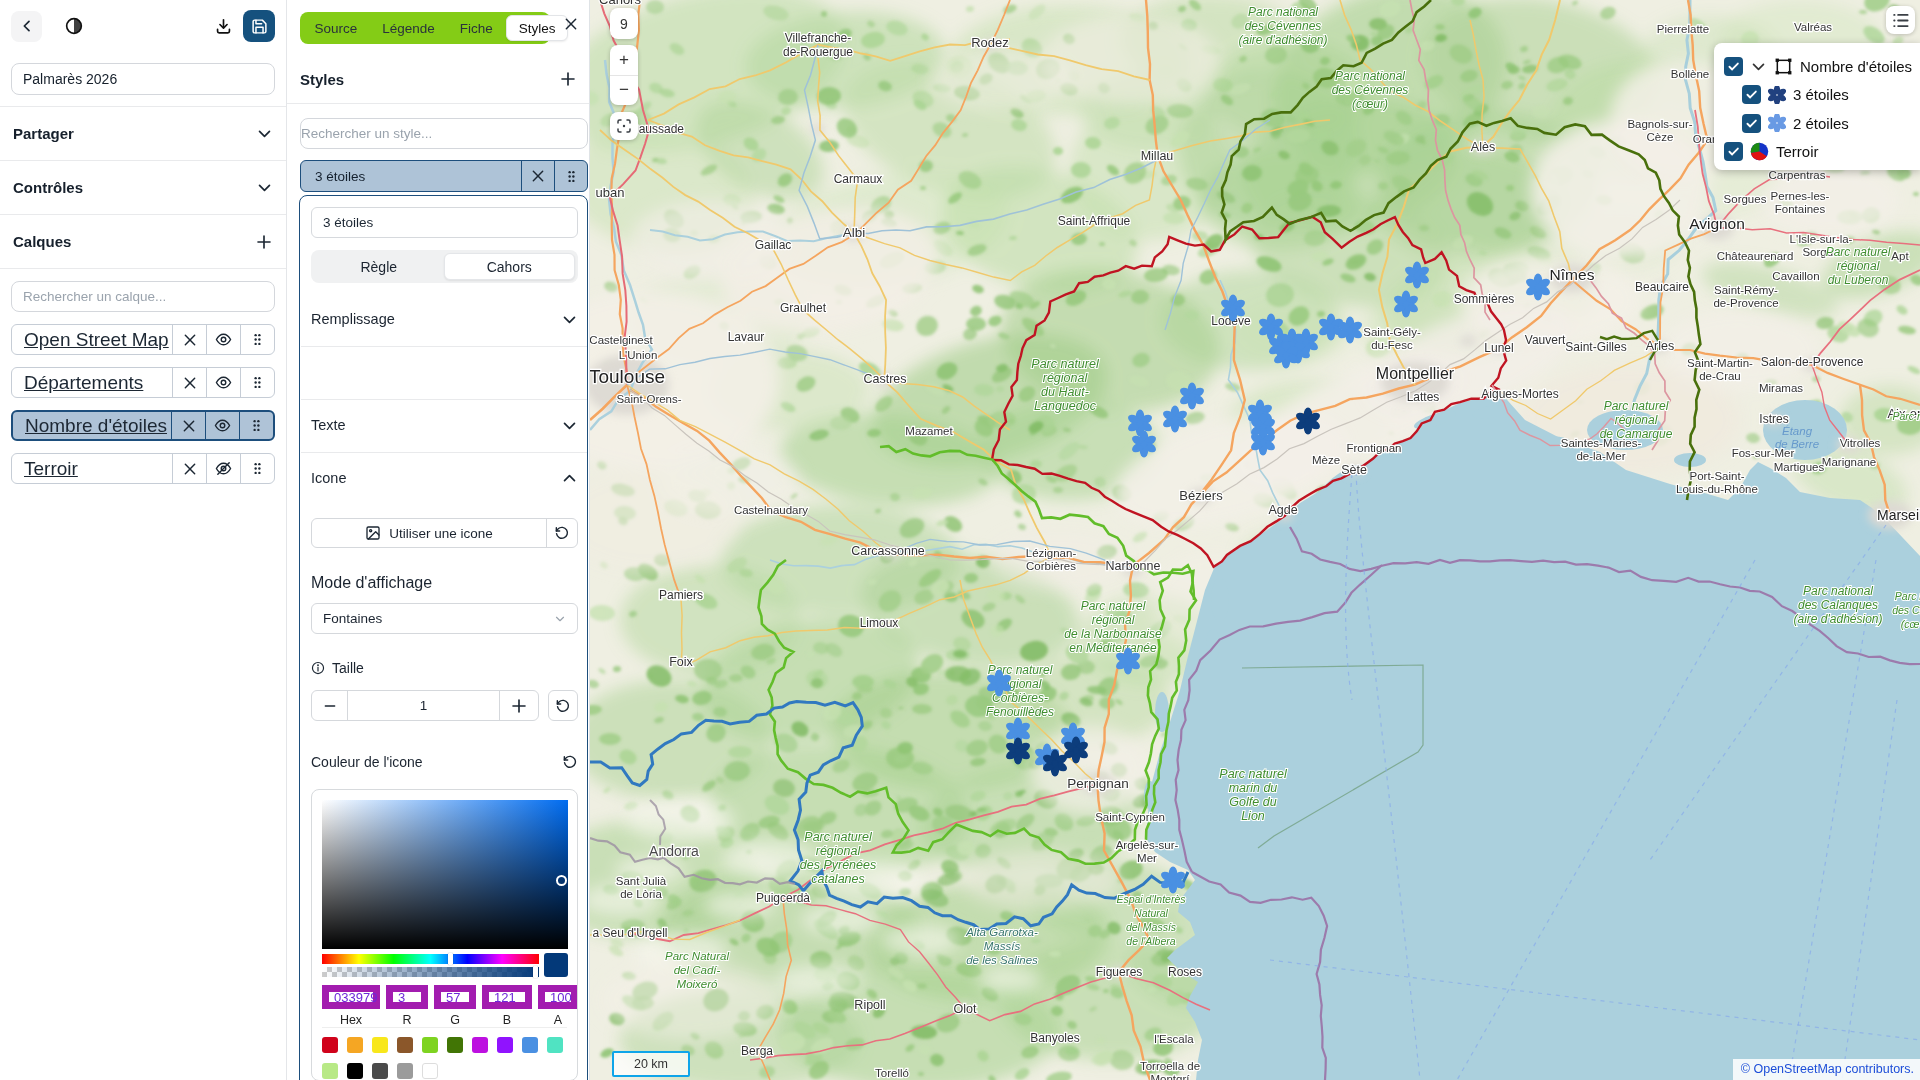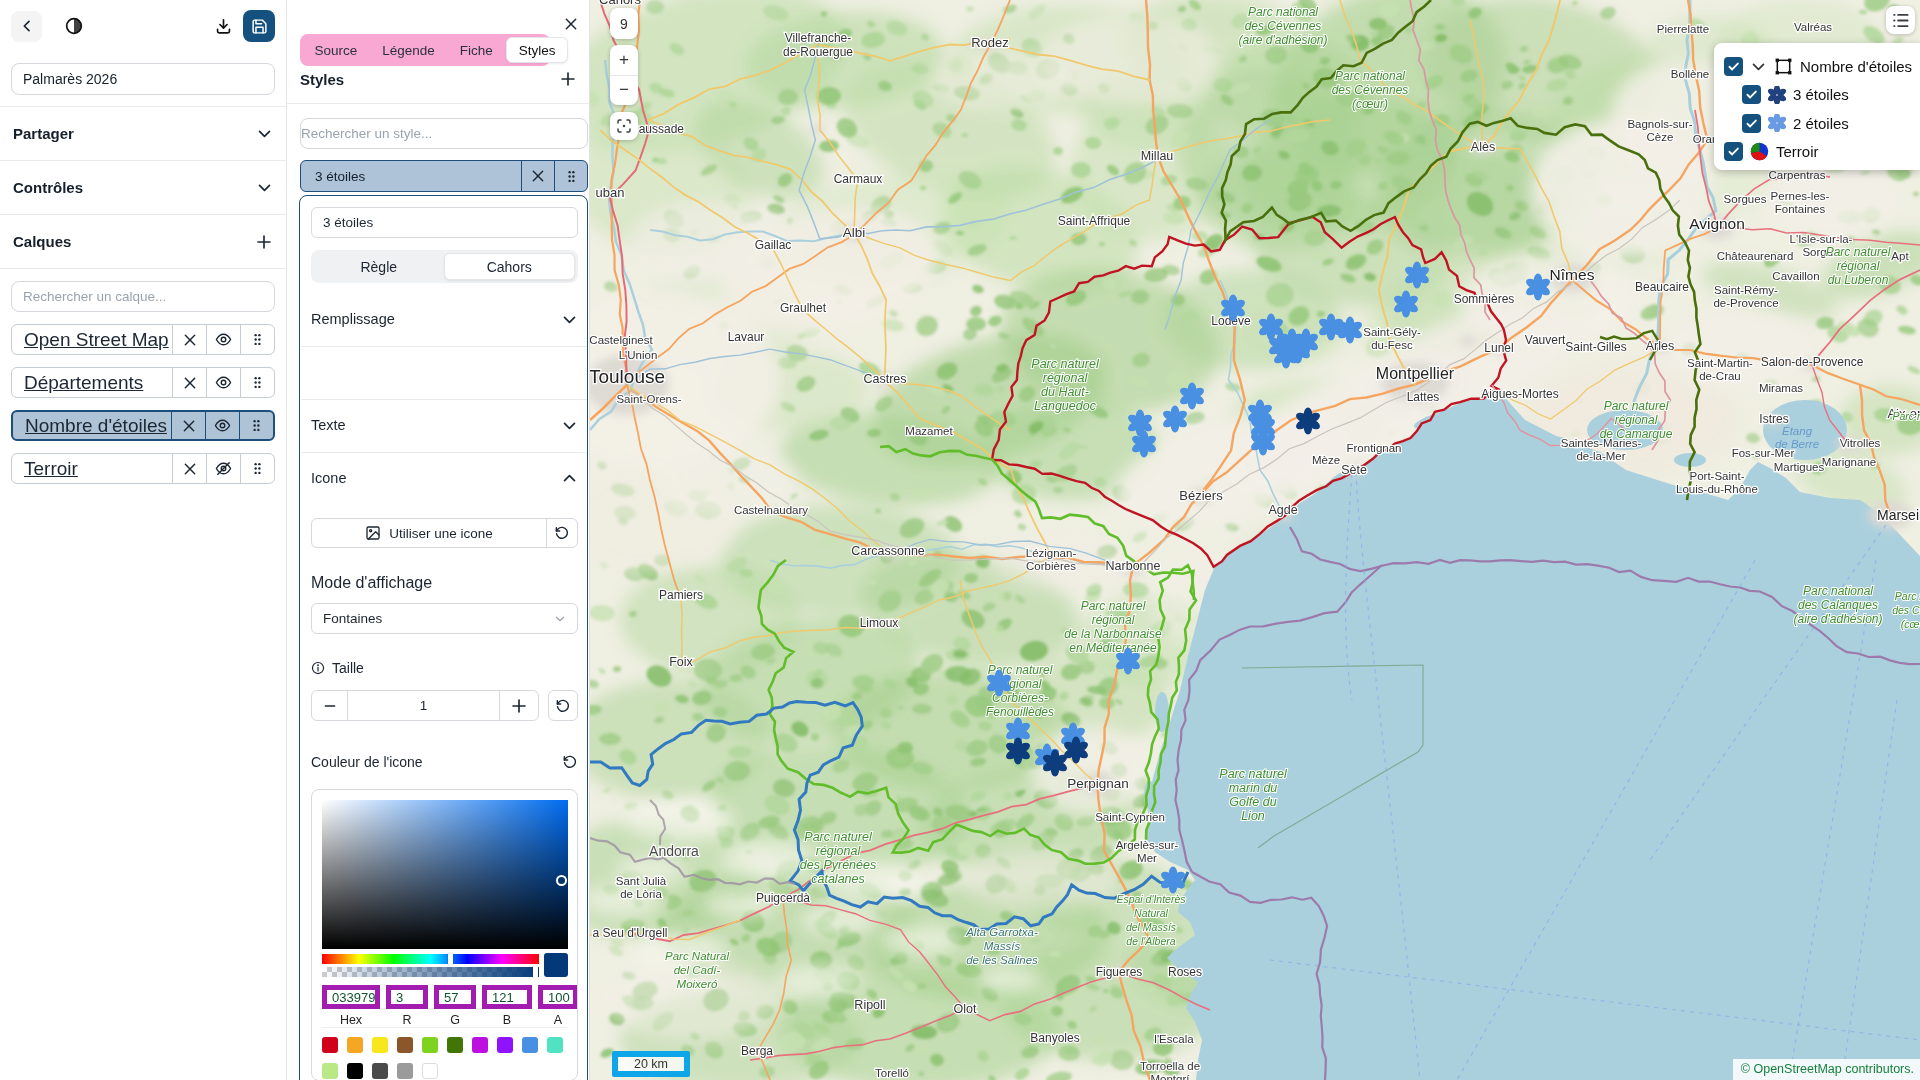--- a/index.html
+++ b/index.html
@@ -15,21 +15,21 @@
 .secrow { height:53px; display:flex; align-items:center; padding:0 13px; justify-content:space-between; }
 .secrow .t { font-size:15px; font-weight:600; color:#16202c; }
 .search { margin:12px 11px; height:31px; border:1px solid #d4d7dc; border-radius:8px; display:flex; align-items:center; padding-left:11px; font-size:13.5px; color:#9aa3ad; }
 .lrow { margin:0 11px 12px; height:31px; border:1px solid #c6cdd6; border-radius:6px; display:flex; align-items:stretch; background:#fff; color:#1c2733; overflow:hidden; }
 .lrow .nm { flex:1; display:flex; align-items:center; padding-left:12px; font-size:19px;text-decoration:underline; }
 .lrow .cell { width:34px; display:flex; align-items:center; justify-content:center; border-left:1px solid #c6cdd6; }
 .lrow.sel { background:#afc3d7; border:2px solid #1d4e7c; }
 .lrow.sel .cell { border-left:1px solid #1d4e7c; }
 
 .sb2 { position:absolute; left:287px; top:0; width:303px; height:1080px; background:#fff; border-right:1px solid #dfe3e6; }
-.tabbar { position:absolute; left:13px; top:12px; width:250px; height:32px; background:#f9a8d4; border-radius:8px; display:flex; align-items:center; padding:3px; gap:2px;margin-top:22px; }
+.tabbar { position:absolute; left:13px; top:12px; width:250px; height:32px; background:#84cc16; border-radius:8px; display:flex; align-items:center; padding:3px; gap:2px; }
 .tab { font-size:13.5px; color:#2a323c; padding:0 11.5px; height:26px; display:flex; align-items:center; border-radius:6px; }
 .tab.act { background:#fff; border:1px solid #e3e5e8; box-shadow:0 1px 2px rgba(0,0,0,.08); color:#111; font-weight:500; }
 .sb2-close { position:absolute; right:10px; top:16px; }
 .styles-hdr { position:absolute; left:13px; top:70px; width:277px; display:flex; justify-content:space-between; align-items:center; }
 .styles-hdr .t { font-size:15px; font-weight:600; color:#16202c; }
 .sb2 .hr2 { position:absolute; left:0; right:0; top:103px; border-top:1px solid #e9eaec; }
 .search2 { position:absolute; left:13px; top:118px; width:288px; height:31px; border:1px solid #d4d7dc; border-radius:8px; display:flex; align-items:center; padding-left:0; font-size:13.5px; color:#9aa3ad; background:#fff; }
 .chip { position:absolute; left:13px; top:160px; width:288px; height:32px; background:#aec3d7; border:1.5px solid #1d4e7c; border-radius:6px; display:flex; align-items:stretch; overflow:hidden; }
 .chip .nm { flex:1; display:flex; align-items:center; padding-left:14px; font-size:13.5px; color:#14202e; }
 .chip .cell { width:33px; display:flex; align-items:center; justify-content:center; border-left:1.5px solid #1d4e7c; }
@@ -55,40 +55,40 @@
 .picker { position:absolute; left:11px; top:593px; width:267px; height:292px; border:1px solid #d7dadd; border-radius:8px; padding:10px; overflow:hidden; }
 .sat { position:relative; width:246px; height:149px; background:linear-gradient(to top, #000, rgba(0,0,0,0)), linear-gradient(to right, #fff, hsl(213,100%,47%)); }
 .sat .mk { position:absolute; left:234px; top:75px; width:11px; height:11px; border:2px solid #fff; border-radius:50%; }
 .hue { position:relative; margin-top:5px; width:217px; height:10px; background:linear-gradient(to right,#f00 0%,#ff0 17%,#0f0 33%,#0ff 50%,#00f 67%,#f0f 83%,#f00 100%); }
 .hue .mk { position:absolute; left:126px; top:-1px; width:5px; height:12px; background:#fff; border-radius:1px; box-shadow:0 0 1px rgba(0,0,0,.5); }
 .alpha { position:relative; margin-top:3px; width:217px; height:10px; background-image:linear-gradient(to right, rgba(3,57,121,0), rgb(3,57,121)), linear-gradient(45deg,#ccc 25%,transparent 25%,transparent 75%,#ccc 75%), linear-gradient(45deg,#ccc 25%,#fff 25%,#fff 75%,#ccc 75%); background-size:100% 100%, 10px 10px, 10px 10px; background-position:0 0, 0 0, 5px 5px; }
 .alpha .mk { position:absolute; left:211px; top:-1px; width:5px; height:12px; background:#fff; border-radius:1px; box-shadow:0 0 1px rgba(0,0,0,.5); }
 .swatch { position:absolute; right:9px; top:163px; width:24px; height:24px; background:rgb(3,57,121); border-radius:3px; }
 .fields { position:absolute; left:10px; top:195px; display:flex; gap:6px; }
 .fields .f { display:flex; flex-direction:column; align-items:center; }
-.fbox { border:5px solid #a21caf; height:24px; font-size:13px; color:#14532d; display:flex; align-items:center; padding-left:5px; }
+.fbox { border:7px solid #a21caf; height:24px; font-size:13px; color:#6d28d9; display:flex; align-items:center; padding-left:5px; }
 .flab { margin-top:4px; font-size:12.5px; color:#222; }
 .pick-hr { position:absolute; left:10px; right:10px; top:237px; border-top:1px solid #eee; }
 .sw { width:16px; height:16px; border-radius:3px; display:inline-block; }
 .swr { position:absolute; left:10px; display:flex; gap:9px; }
 
 .map { position:absolute; left:590px; top:0; width:1330px; height:1080px; overflow:hidden; background:#efefe2; }
 .ctl { position:absolute; background:#fff; border-radius:8px; box-shadow:0 1px 4px rgba(0,0,0,.22); }
 .zl { left:20px; top:8px; width:28px; height:31px; display:flex; align-items:center; justify-content:center; font-size:14px; color:#333; }
 .zpm { left:20px; top:45px; width:28px; height:60px; display:flex; flex-direction:column; }
 .zpm div { flex:1; display:flex; align-items:center; justify-content:center; font-size:17px; color:#333; }
 .zpm div:first-child { border-bottom:1px solid #e5e5e5; }
 .loc { left:20px; top:112px; width:28px; height:28px; display:flex; align-items:center; justify-content:center; }
 .menub { right:5px; top:6px; width:29px; height:28px; border-radius:8px; display:flex; align-items:center; justify-content:center; }
 .legend { position:absolute; right:0px; top:43px; width:206px; height:127px; background:#fff; border-radius:8px 0 0 8px; box-shadow:0 2px 8px rgba(0,0,0,.25); padding:11px 0 0 10px; }
 .lgrow { display:flex; align-items:center; height:24px; margin-bottom:4.5px; gap:7px; }
 .cb { background:#15517e; border-radius:4px; display:inline-flex; align-items:center; justify-content:center; flex:none; }
 .lgrow .txt { font-size:15px; color:#111; }
-.scale { position:absolute; left:22px; bottom:3px; width:78px; height:26px; background:rgba(255,255,255,.75); border:6px solid #0ea5e9; border-radius:2px; display:flex; align-items:center; justify-content:center; font-size:12.5px; color:#333; }
-.attr { position:absolute; right:0; bottom:0; background:rgba(255,255,255,.85); padding:3px 6px 4px 8px; font-size:12.5px; color:#15803d; }
+.scale { position:absolute; left:22px; bottom:3px; width:78px; height:26px; background:rgba(255,255,255,.75); border:2px solid #0ea5e9; border-radius:2px; display:flex; align-items:center; justify-content:center; font-size:12.5px; color:#333; }
+.attr { position:absolute; right:0; bottom:0; background:rgba(255,255,255,.85); padding:3px 6px 4px 8px; font-size:12.5px; color:#1d4ed8; }
 </style></head>
 <body>
 <div class="app">
 <aside class="sb1">
   <div class="hdr">
     <div class="btn-back">
           <svg width="16" height="16" viewBox="0 0 24 24" fill="none" stroke="#1c2733" stroke-width="2.6" stroke-linecap="round" stroke-linejoin="round">
             <path d="M15 5 L8 12 L15 19"></path>
           </svg>
         </div>

